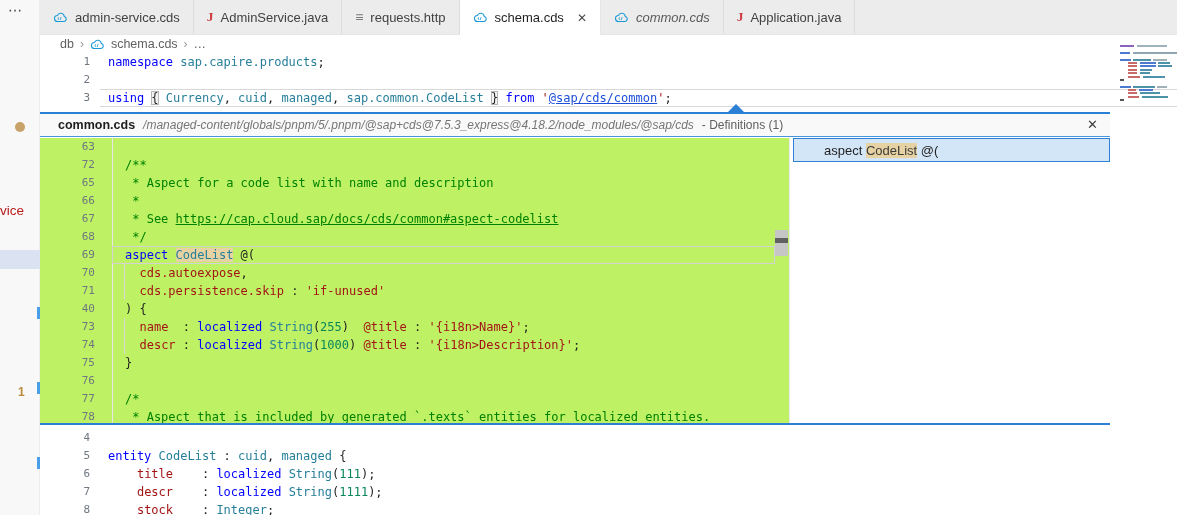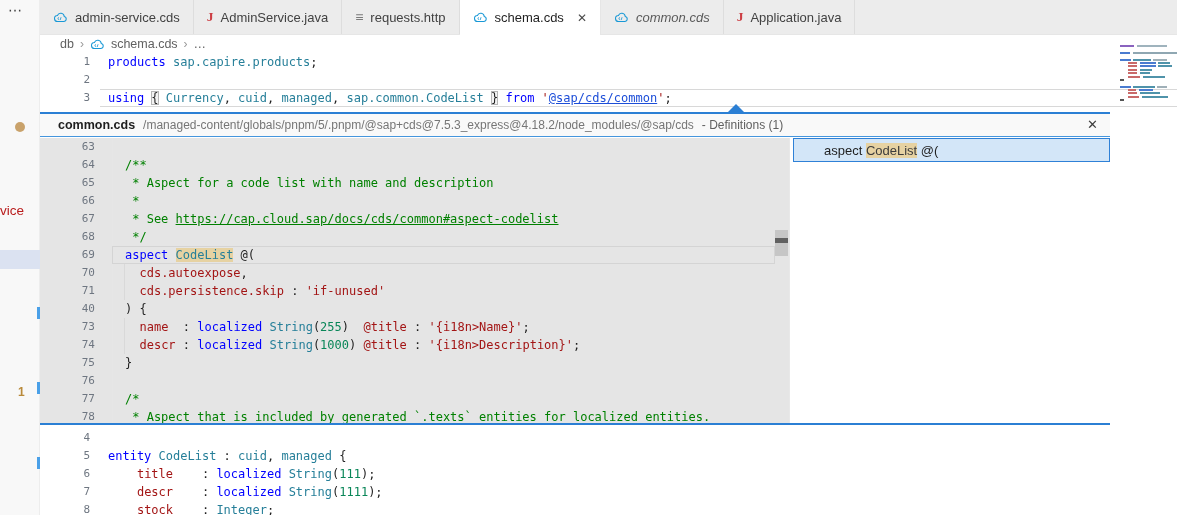--- a/index.html
+++ b/index.html
@@ -55,25 +55,25 @@
   .bottom-code{left:0;top:429px;right:0;}
   .top-code .ln,.bottom-code .ln{left:0;width:50px;}
   .top-code .code,.bottom-code .code{left:68px;}
   .top-code .code-line.cur::before{content:"";position:absolute;left:60px;right:0;top:0;bottom:0;border-top:1px solid #d8d8d8;border-bottom:1px solid #d8d8d8;pointer-events:none;}
 
   
   .peek-arrow{position:absolute;left:688px;top:104px;width:0;height:0;border-left:8px solid transparent;border-right:8px solid transparent;border-bottom:8px solid #2b7fd4;}
   .peek{position:absolute;left:0;top:112px;width:1070px;height:313px;border-top:2px solid #2b7fd4;border-bottom:2px solid #2b7fd4;box-sizing:border-box;background:#fff;}
   .peek-header{position:absolute;left:0;top:0;right:0;height:23px;background:#f9f9f9;border-bottom:1px solid #4596dd;display:flex;align-items:center;gap:8px;padding-left:18px;box-sizing:border-box;}
   .peek-title{font-weight:bold;font-size:12.5px;color:#1e1e1e;}
-  .peek-path{font-size:12px;color:#767676;white-space:nowrap;}
+  .peek-path{font-size:12px;color:#767676;white-space:nowrap;font-style:italic;}
   .peek-meta{font-size:12px;color:#5f5f5f;white-space:nowrap;}
   .peek-close{position:absolute;right:12px;top:3px;font-size:13px;color:#3c3c3c;cursor:pointer;}
   .peek-body{position:absolute;left:0;top:24px;right:0;bottom:0;}
-  .peek-codearea{position:absolute;left:0;top:0;width:750px;height:100%;background:#e5e5e5;border-right:1px solid #e8e8e8;box-sizing:border-box;overflow:hidden;}
+  .peek-codearea{position:absolute;left:0;top:0;width:750px;height:100%;background:#bef264;border-right:1px solid #e8e8e8;box-sizing:border-box;overflow:hidden;}
   .peek-code-lines{left:0;top:0;right:0;}
   .peek-code-lines .ln{left:0;width:55px;}
   .peek-code-lines .code{left:85px;}
   .peek-code-lines .code-line.cur::before{content:"";position:absolute;left:72px;right:14px;top:0;bottom:0;border:1px solid #d4d4d4;pointer-events:none;}
   .peek-gutter-line{position:absolute;left:72px;top:0;bottom:0;width:1px;background:#e6e6e6;}
   .peek-indent-guide{position:absolute;left:84px;width:1px;background:#d9d9d9;}
   .peek-scroll{position:absolute;right:1px;top:92px;width:13px;height:26px;background:#c6c6c6;cursor:pointer;}
   .peek-scroll-mark{position:absolute;left:0;right:0;top:8px;height:5px;background:#616161;}
   .refs{position:absolute;left:751px;top:0;right:0;bottom:0;background:#fff;}
   .ref-row{position:absolute;left:2px;right:0;top:0;height:24px;background:#d3e6f8;border:1px solid #2f81d7;box-sizing:border-box;display:flex;align-items:center;padding-left:30px;font-size:13px;color:#3c3c3c;cursor:pointer;white-space:pre;}
@@ -155,39 +155,39 @@
             <path d="M4.9 12.3h6.5a2.7 2.7 0 0 0 .6-5.33A3.8 3.8 0 0 0 4.7 5.9a3 3 0 0 0 .2 6.4z" fill="none" stroke="#1898d6" stroke-width="1.1"></path>
             <path d="M6.4 7.9l-1.4 1.2 1.4 1.2 M8.6 7.7l-1 3" fill="none" stroke="#1898d6" stroke-width="0.9"></path>
           </svg>
         </span>
       <span class="crumb">schema.cds</span>
       <span class="crumb-sep">›</span>
       <span class="crumb">…</span>
     </div>
 
     <div class="codewrap top-code" id="top-code">
-        <div class="code-line"><span class="ln">1</span><span class="code"><span class="tk-kw">products </span><span class="tk-type">sap.capire.products</span><span class="tk-plain">;</span></span></div>
+        <div class="code-line"><span class="ln">1</span><span class="code"><span class="tk-kw">namespace </span><span class="tk-type">sap.capire.products</span><span class="tk-plain">;</span></span></div>
         <div class="code-line"><span class="ln">2</span><span class="code"></span></div>
         <div class="code-line cur"><span class="ln">3</span><span class="code"><span class="tk-kw">using </span><span class="tk-bracket">{</span><span class="tk-plain"> </span><span class="tk-type">Currency</span><span class="tk-plain">, </span><span class="tk-type">cuid</span><span class="tk-plain">, </span><span class="tk-type">managed</span><span class="tk-plain">, </span><span class="tk-type">sap.common.CodeList</span><span class="tk-plain"> </span><span class="tk-bracket">}</span><span class="tk-plain"> </span><span class="tk-kw">from </span><span class="tk-str">'</span><span class="tk-strlink">@sap/cds/common</span><span class="tk-str">'</span><span class="tk-plain">;</span></span></div>
       </div>
 
     <div class="peek-arrow"></div>
     <div class="peek">
       <div class="peek-header">
         <span class="peek-title">common.cds</span>
         <span class="peek-path">/managed-content/globals/pnpm/5/.pnpm/@sap+cds@7.5.3_express@4.18.2/node_modules/@sap/cds</span>
         <span class="peek-meta">- Definitions (1)</span>
       </div>
       <div class="peek-close">✕</div>
       <div class="peek-body">
         <div class="peek-codearea">
           <div class="peek-gutter-line"></div>
           <div class="codewrap peek-code-lines" id="peek-code" style="position:absolute;">
               <div class="code-line"><span class="ln">63</span><span class="code"></span></div>
-              <div class="code-line"><span class="ln">64</span><span class="code"><span class="tk-cmt">/**</span></span></div>
+              <div class="code-line"><span class="ln">72</span><span class="code"><span class="tk-cmt">/**</span></span></div>
               <div class="code-line"><span class="ln">65</span><span class="code"><span class="tk-cmt"> * Aspect for a code list with name and description</span></span></div>
               <div class="code-line"><span class="ln">66</span><span class="code"><span class="tk-cmt"> *</span></span></div>
               <div class="code-line"><span class="ln">67</span><span class="code"><span class="tk-cmt"> * See </span><span class="tk-cmtlink">https://cap.cloud.sap/docs/cds/common#aspect-codelist</span></span></div>
               <div class="code-line"><span class="ln">68</span><span class="code"><span class="tk-cmt"> */</span></span></div>
               <div class="code-line cur"><span class="ln">69</span><span class="code"><span class="tk-kw">aspect </span><span class="tk-type tk-hl">CodeList</span><span class="tk-plain"> @(</span></span></div>
               <div class="code-line"><span class="ln">70</span><span class="code"><span class="tk-plain">  </span><span class="tk-red">cds.autoexpose</span><span class="tk-plain">,</span></span></div>
               <div class="code-line"><span class="ln">71</span><span class="code"><span class="tk-plain">  </span><span class="tk-red">cds.persistence.skip</span><span class="tk-plain"> : </span><span class="tk-red">'if-unused'</span></span></div>
               <div class="code-line"><span class="ln">40</span><span class="code"><span class="tk-plain">) {</span></span></div>
               <div class="code-line"><span class="ln">73</span><span class="code"><span class="tk-plain">  </span><span class="tk-red">name</span><span class="tk-plain">  : </span><span class="tk-kw">localized </span><span class="tk-type">String</span><span class="tk-plain">(</span><span class="tk-num">255</span><span class="tk-plain">)  </span><span class="tk-red">@title</span><span class="tk-plain"> : </span><span class="tk-red">'{i18n&gt;Name}'</span><span class="tk-plain">;</span></span></div>
               <div class="code-line"><span class="ln">74</span><span class="code"><span class="tk-plain">  </span><span class="tk-red">descr</span><span class="tk-plain"> : </span><span class="tk-kw">localized </span><span class="tk-type">String</span><span class="tk-plain">(</span><span class="tk-num">1000</span><span class="tk-plain">) </span><span class="tk-red">@title</span><span class="tk-plain"> : </span><span class="tk-red">'{i18n&gt;Description}'</span><span class="tk-plain">;</span></span></div>

